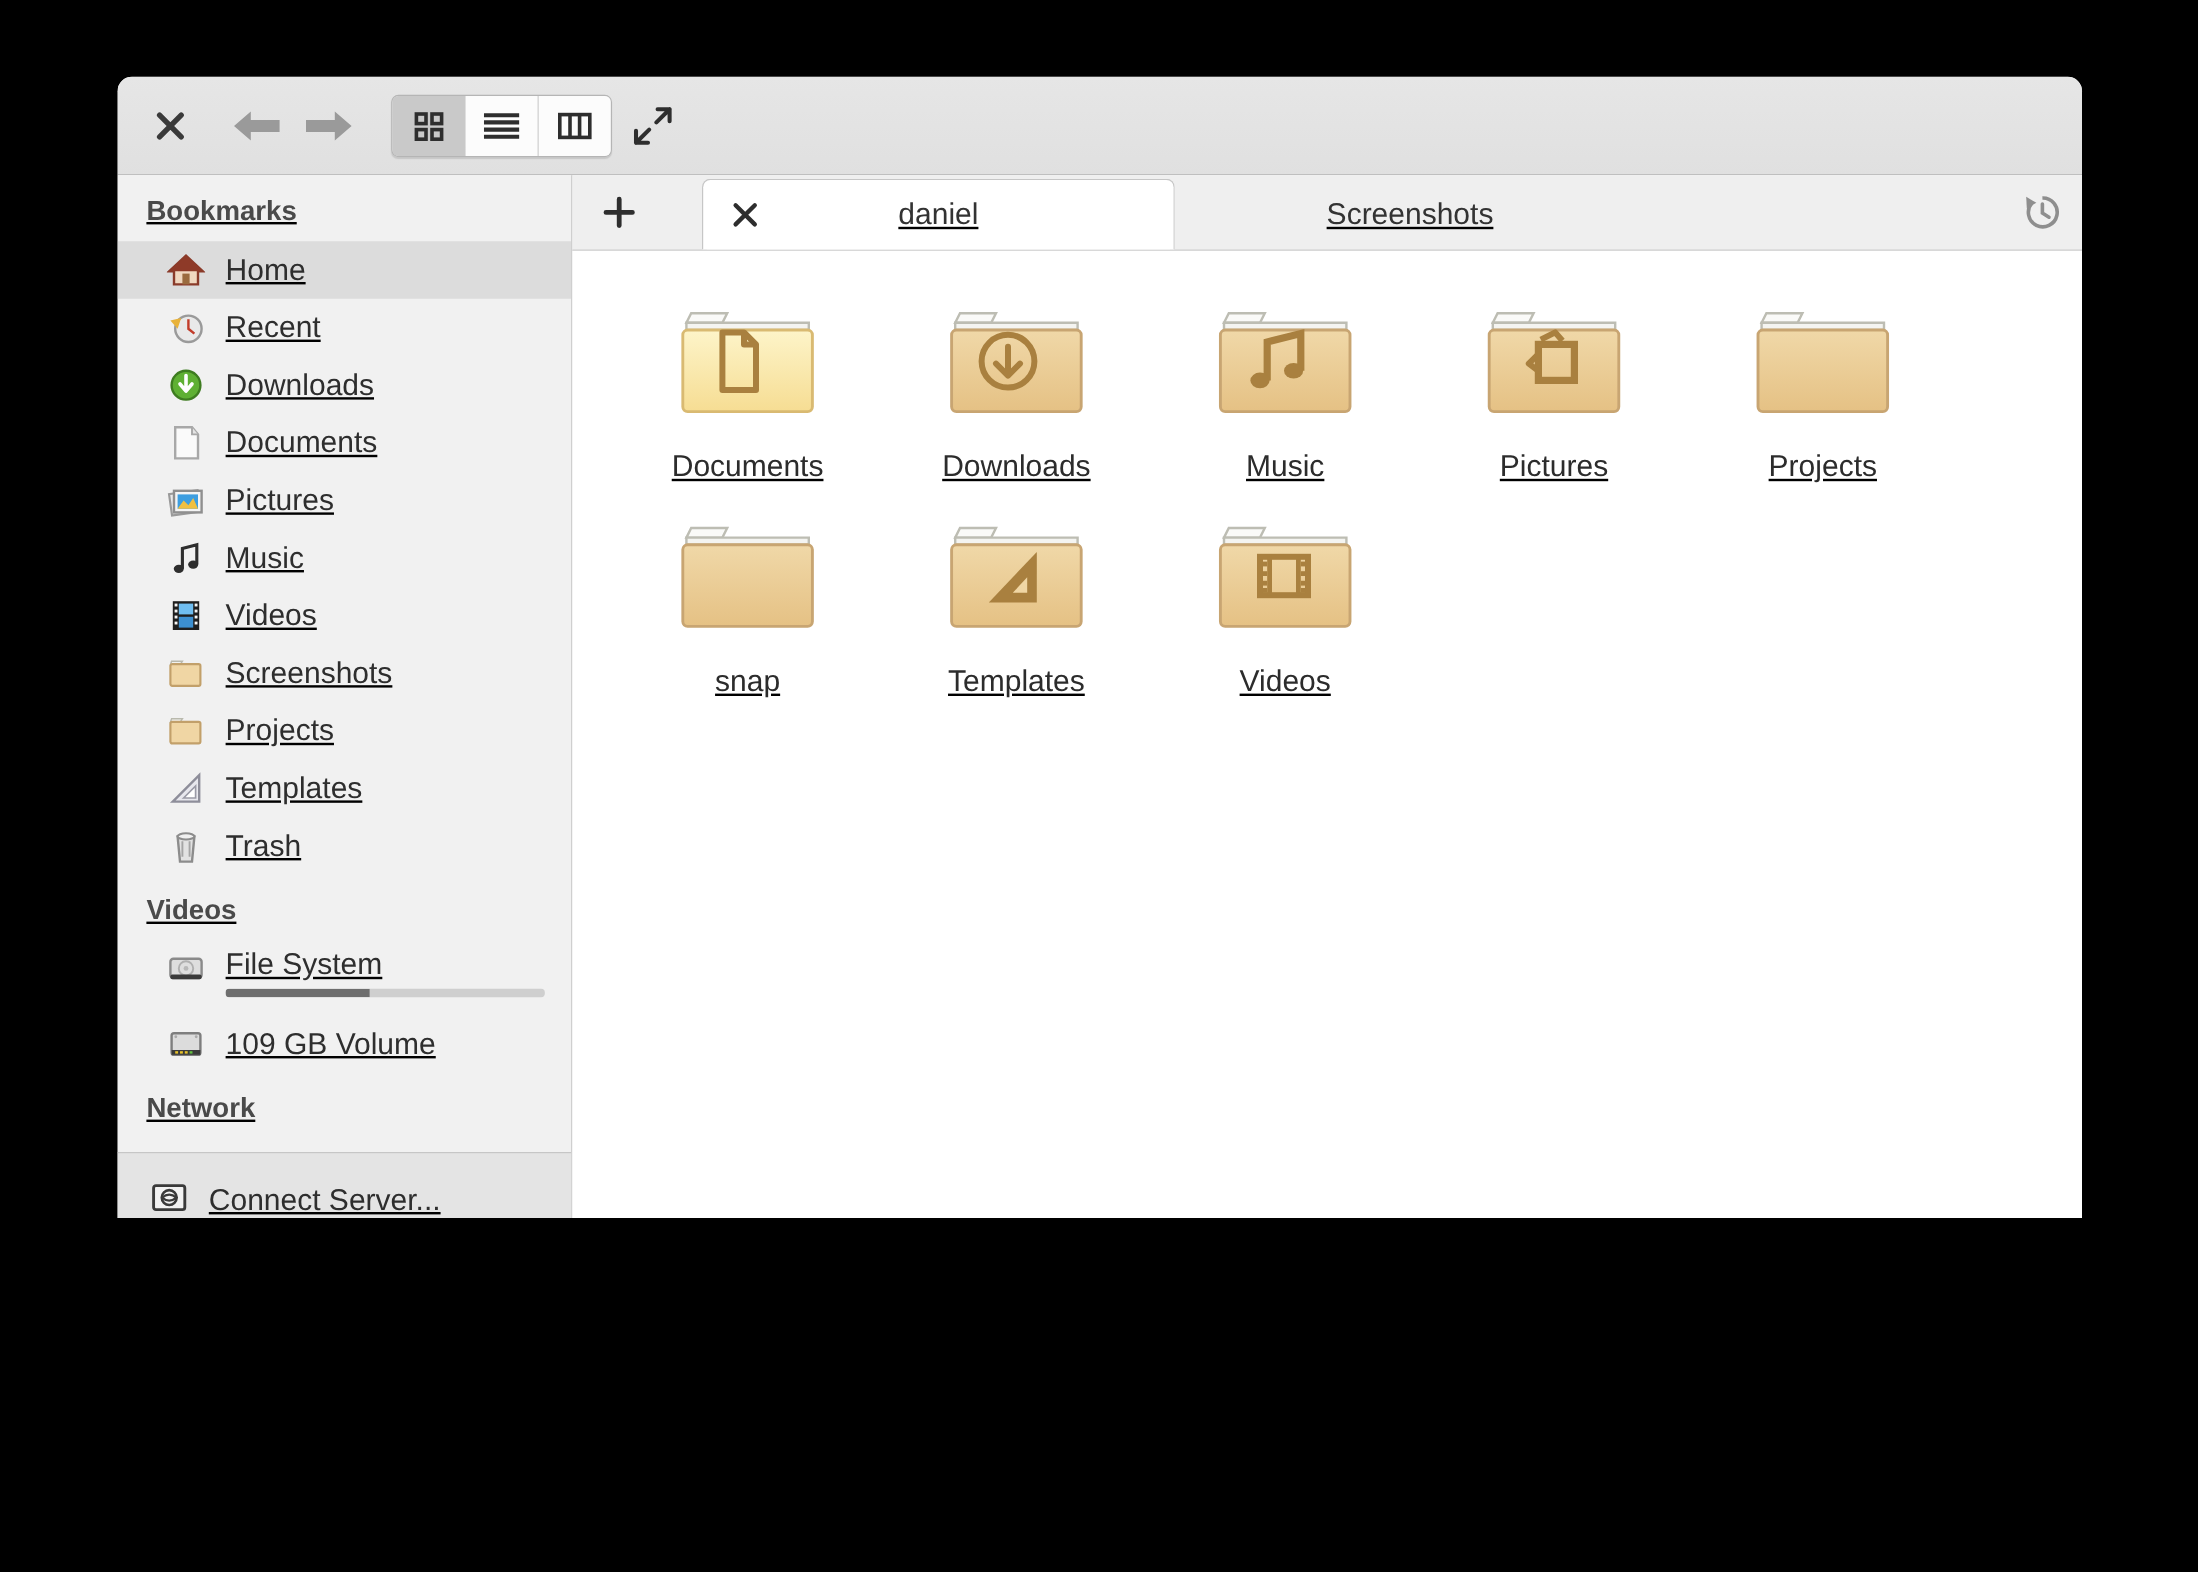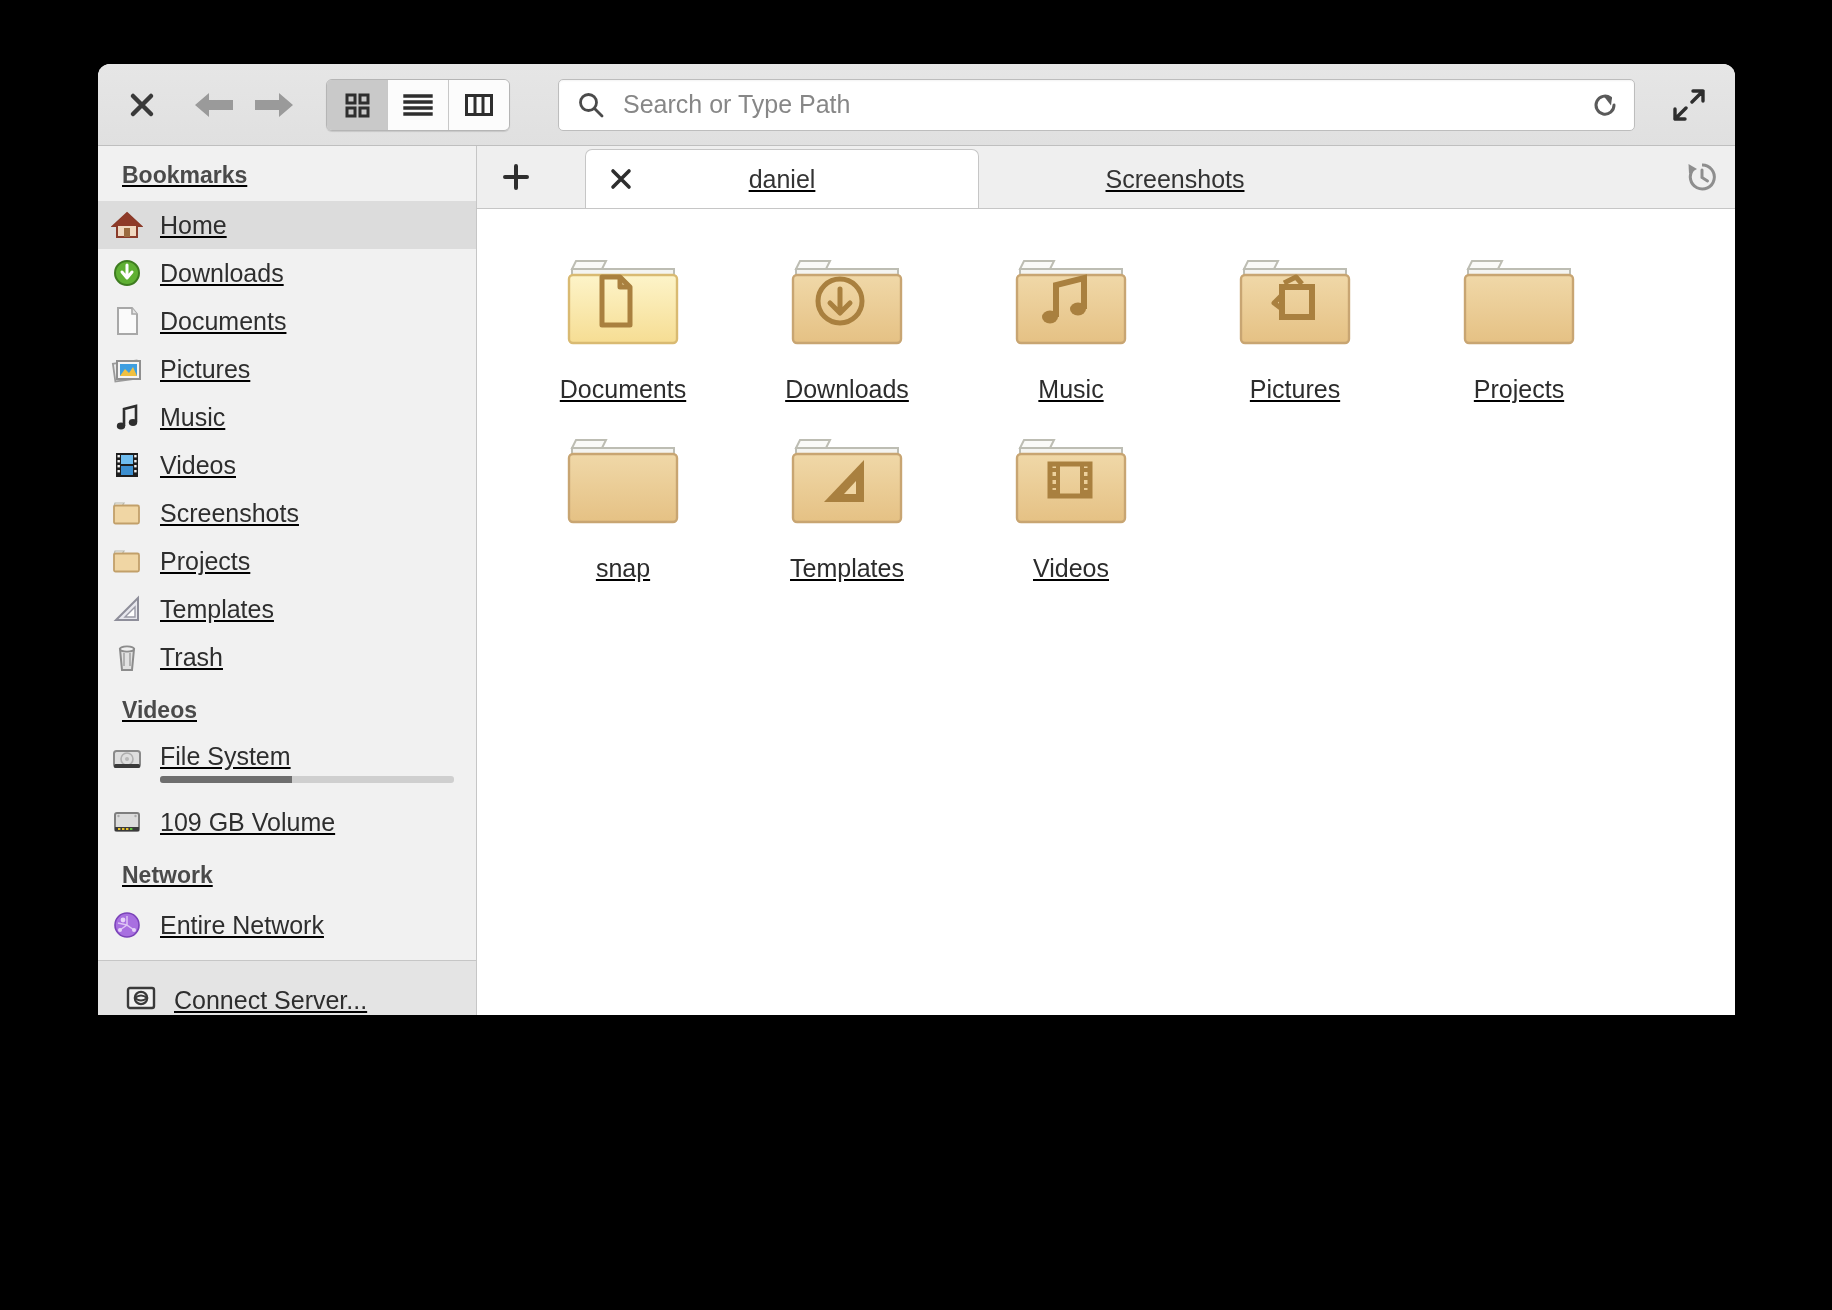--- a/index.html
+++ b/index.html
@@ -96,21 +96,21 @@
   .sb-header {
     font-size: 23px;
     font-weight: bold;
     color: #4a4a4a;
     padding: 16px 0 12px 24px;
   }
   .sb-item {
     height: 48px;
     display: flex;
     align-items: center;
-    padding-left: 12px;
+    padding-left: 40px;
     cursor: pointer;
     position: relative;
   }
   .sb-item.selected { background: #dcdcdc; }
   .sb-icon {
     width: 34px; height: 34px;
     margin-right: 16px;
     display: flex; align-items: center; justify-content: center;
     flex-shrink: 0;
   }
@@ -255,31 +255,20 @@
         </svg>
       </div>
       <div class="vm">
         <svg width="30" height="26" viewBox="0 0 30 26">
           <rect x="2.5" y="3.5" width="25" height="19" fill="none" stroke="#2e2e2e" stroke-width="3"></rect>
           <path d="M11 3.5 V22.5 M19 3.5 V22.5" stroke="#2e2e2e" stroke-width="3"></path>
         </svg>
       </div>
     </div>
 
-    <div class="searchwrap">
-      <svg width="28" height="28" viewBox="0 0 28 28">
-        <circle cx="11.5" cy="11.5" r="8" fill="none" stroke="#4a4a4a" stroke-width="2.8"></circle>
-        <path d="M17.5 17.5 L25 25" stroke="#4a4a4a" stroke-width="2.8" stroke-linecap="round"></path>
-      </svg>
-      <input type="text" value="" placeholder="Search or Type Path" style="">
-      <svg width="30" height="30" viewBox="0 0 30 30">
-        <path d="M24 15 A9 9 0 1 1 20.5 8" fill="none" stroke="#5a5a5a" stroke-width="3" stroke-linecap="round"></path>
-        <path d="M14 6.5 L22 7.5 L21 15.5 Z" fill="#5a5a5a"></path>
-      </svg>
-    </div>
 
     <div class="tb-btn expand-btn">
       <svg width="32" height="32" viewBox="0 0 32 32">
         <path d="M30 2 L19 13 M30 2 L20 2 M30 2 L30 12" stroke="#2e2e2e" stroke-width="3.4" fill="none" stroke-linecap="round"></path>
         <path d="M2 30 L13 19 M2 30 L12 30 M2 30 L2 20" stroke="#2e2e2e" stroke-width="3.4" fill="none" stroke-linecap="round"></path>
       </svg>
     </div>
   </div>
 
   <div class="body">
@@ -289,20 +278,30 @@
           <div class="sb-header">Bookmarks</div>
           <div class="sb-item selected">
             <span class="sb-icon">
               <svg width="32" height="32" viewBox="0 0 32 32">
                 <path d="M16 4 L30 17 H26 V28 H6 V17 H2 Z" fill="#f0d8c0" stroke="#8a3b2a" stroke-width="2"></path>
                 <path d="M16 4 L30 17 H2 Z" fill="#8e3a28"></path>
                 <rect x="13" y="19" width="6" height="9" fill="#9b6b3f"></rect>
               </svg>
             </span>
             <span class="sb-label">Home</span>
+          </div>
+          <div class="sb-item">
+            <span class="sb-icon">
+              <svg width="32" height="32" viewBox="0 0 32 32">
+                <circle cx="18" cy="17" r="11" fill="#e9e9e9" stroke="#9a9a9a" stroke-width="2"></circle>
+                <path d="M18 9 V17 L23 21" stroke="#c23c2a" stroke-width="2" fill="none"></path>
+                <path d="M3 10 L12 8 L9 17 Z" fill="#e8b23a"></path>
+              </svg>
+            </span>
+            <span class="sb-label">Recent</span>
           </div>
           <div class="sb-item">
             <span class="sb-icon">
               <svg width="32" height="32" viewBox="0 0 32 32">
                 <circle cx="16" cy="16" r="12" fill="#5fb033" stroke="#3e7c20" stroke-width="2"></circle>
                 <path d="M16 8 V18 M11 15 L16 21 L21 15" stroke="#ffffff" stroke-width="3" fill="none" stroke-linecap="round" stroke-linejoin="round"></path>
               </svg>
             </span>
             <span class="sb-label">Downloads</span>
           </div>

